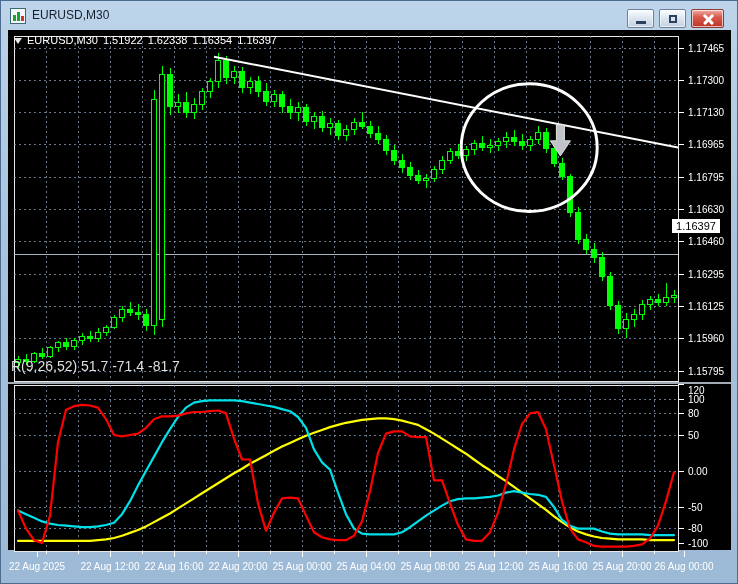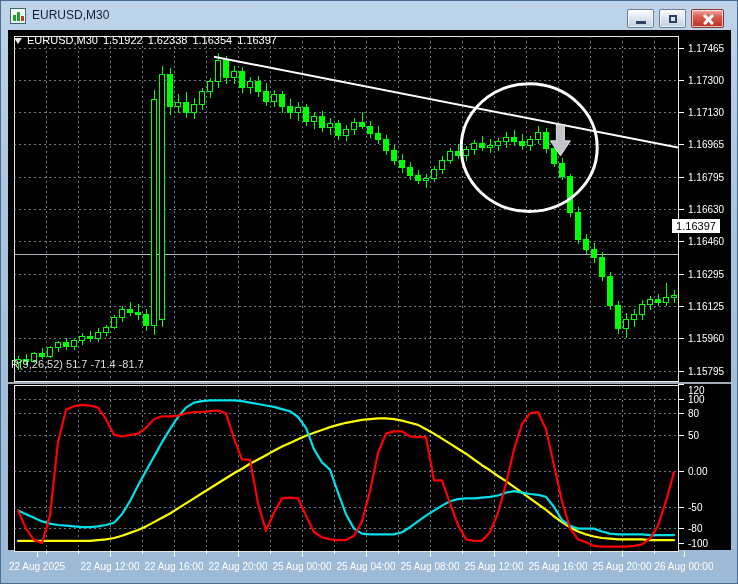--- a/index.html
+++ b/index.html
@@ -23,21 +23,21 @@
   .glyph-restore{position:absolute;left:9px;top:5px;width:8px;height:8px;box-sizing:border-box;border:2px solid #2e415c;background:transparent;}
   .glyph-x1,.glyph-x2{position:absolute;left:10px;top:8px;width:13px;height:2.6px;background:#fff;border-radius:1px;}
   .glyph-x1{transform:rotate(45deg);}
   .glyph-x2{transform:rotate(-45deg);}
   .client{position:absolute;left:7px;top:29px;width:723px;height:520px;background:#000;}
   #chart-svg{position:absolute;left:0;top:0;}
   .ohlc-header{position:absolute;left:13px;top:33px;font-size:11px;color:#fff;white-space:nowrap;}
   .ohlc-header span{margin-right:5px;}
   .dd-triangle{display:inline-block;width:0;height:0;border-left:4px solid transparent;
     border-right:4px solid transparent;border-top:6px solid #e8e8e8;margin-right:6px;vertical-align:middle;}
-  .ind-label{position:absolute;left:10px;top:357px;font-size:11px;color:#dedede;white-space:nowrap;}
+  .ind-label{position:absolute;left:10px;top:357px;font-size:14px;color:#dedede;white-space:nowrap;}
   .price-tag{position:absolute;left:671px;top:218px;width:48px;height:14px;background:#ffffff;
     color:#000;font-size:11px;line-height:14px;text-align:center;}
 </style>
 </head>
 <body>
 
 <div class="window">
   <div class="titlebar">
     <div class="app-icon">
       <div class="bar b1"></div>

